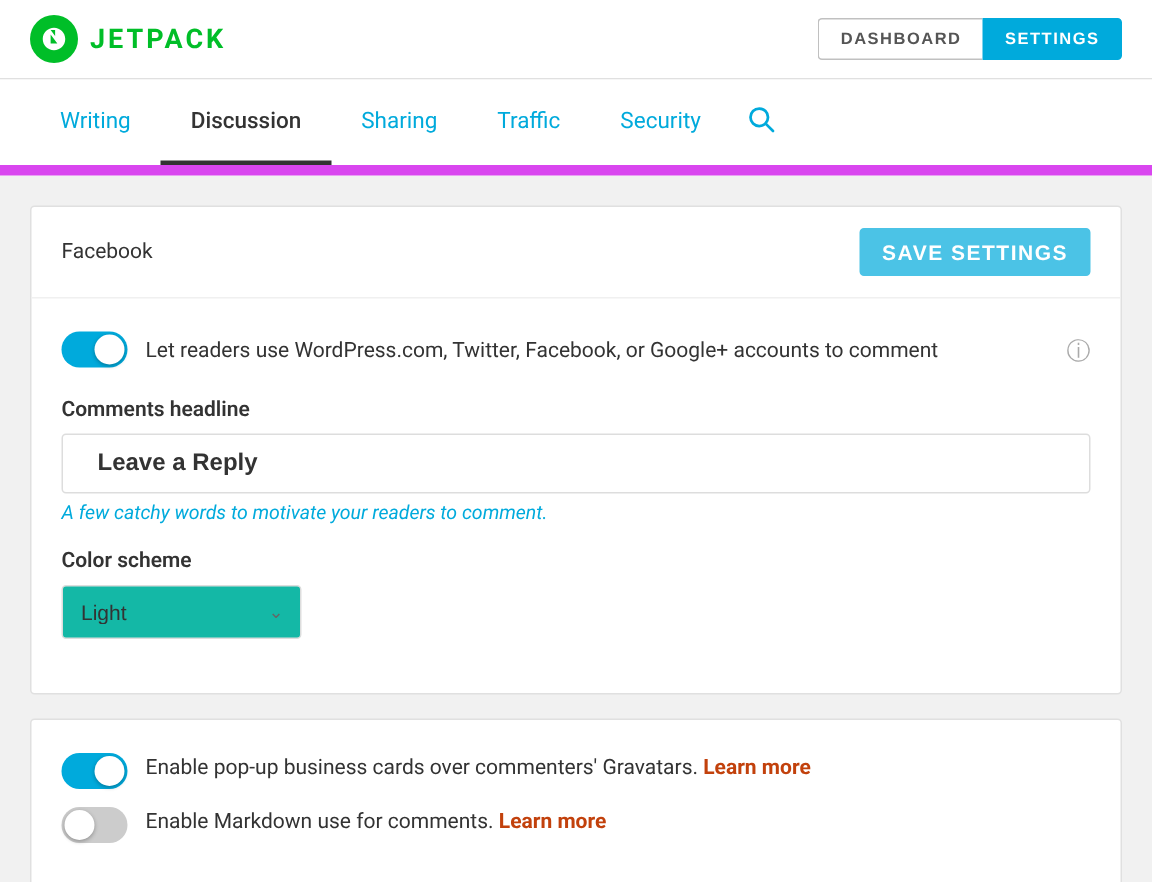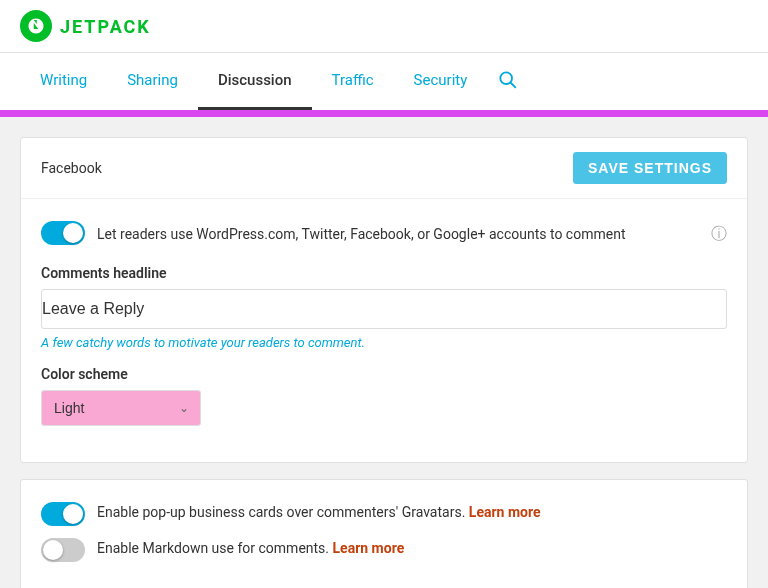--- a/index.html
+++ b/index.html
@@ -45,49 +45,53 @@
     .toggle-slider.off { background: #ccc; }
     .toggle-knob { position: absolute; height: 20px; width: 20px; left: 2px; bottom: 2px; background: #fff; border-radius: 50%; transition: 0.2s; box-shadow: 0 1px 3px rgba(0,0,0,0.3); }
     .toggle-slider.on .toggle-knob { transform: translateX(20px); }
 
     .toggle-label { font-size: 14px; color: #333; line-height: 1.4; flex: 1; }
     .info-icon { color: #aaa; font-size: 16px; cursor: pointer; flex-shrink: 0; margin-top: 2px; }
 
     
     .field-group { margin-bottom: 16px; }
     .field-label { font-size: 14px; font-weight: 600; color: #333; margin-bottom: 8px; display: block; }
-    .text-input { width: 100%; padding: 10px 0; border: 1px solid #ddd; border-radius: 3px; font-size: 16px; color: #333; outline: none; }
+    .text-input { width: 100%; padding: 10px 23px; border: 1px solid #ddd; border-radius: 3px; font-size: 16px; color: #333; outline: none; font-weight: bold; }
     .field-hint { font-size: 13px; color: #00aadc; font-style: italic; margin-top: 6px; }
 
     
     .select-wrapper { position: relative; display: inline-block; width: 160px; }
-    .select-input { width: 100%; padding: 9px 36px 9px 12px; border: 1px solid #ddd; border-radius: 3px; font-size: 14px; color: #333; background: #f9a8d4; appearance: none; cursor: pointer; outline: none; }
+    .select-input { width: 100%; padding: 9px 36px 9px 12px; border: 1px solid #ddd; border-radius: 3px; font-size: 14px; color: #333; background: #14b8a6; appearance: none; cursor: pointer; outline: none; }
     .select-arrow { position: absolute; right: 12px; top: 50%; transform: translateY(-50%); color: #666; pointer-events: none; font-size: 12px; }
 
     .learn-more { color: #c2410c; text-decoration: none; font-weight: bold; }
   </style>
 </head>
 <body>
 
 <div class="header">
   <div class="logo">
     <div class="logo-icon">
       <svg viewBox="0 0 24 24" xmlns="http://www.w3.org/2000/svg">
         <path d="M12 2C6.48 2 2 6.48 2 12s4.48 10 10 10 10-4.48 10-10S17.52 2 12 2zm-1 14H9V8l6 8h-4zm2-4h2l-6-8h4v8z"></path>
       </svg>
     </div>
     <span class="logo-text">JETPACK</span>
   </div>
+  <div class="header-buttons">
+    <button class="btn-dashboard">DASHBOARD</button>
+    <button class="btn-settings">SETTINGS</button>
+  </div>
 </div>
 
 <div class="nav-tabs">
   <div class="nav-tabs-left">
     <a class="nav-tab">Writing</a>
+    <a class="nav-tab active">Discussion</a>
     <a class="nav-tab">Sharing</a>
-    <a class="nav-tab active">Discussion</a>
     <a class="nav-tab">Traffic</a>
     <a class="nav-tab">Security</a>
   </div>
   <button class="search-icon-btn">
     <svg width="20" height="20" viewBox="0 0 24 24" fill="none" stroke="#00aadc" stroke-width="2.2" stroke-linecap="round" stroke-linejoin="round">
       <circle cx="11" cy="11" r="7"></circle>
       <line x1="16.5" y1="16.5" x2="22" y2="22"></line>
     </svg>
   </button>
 </div>

